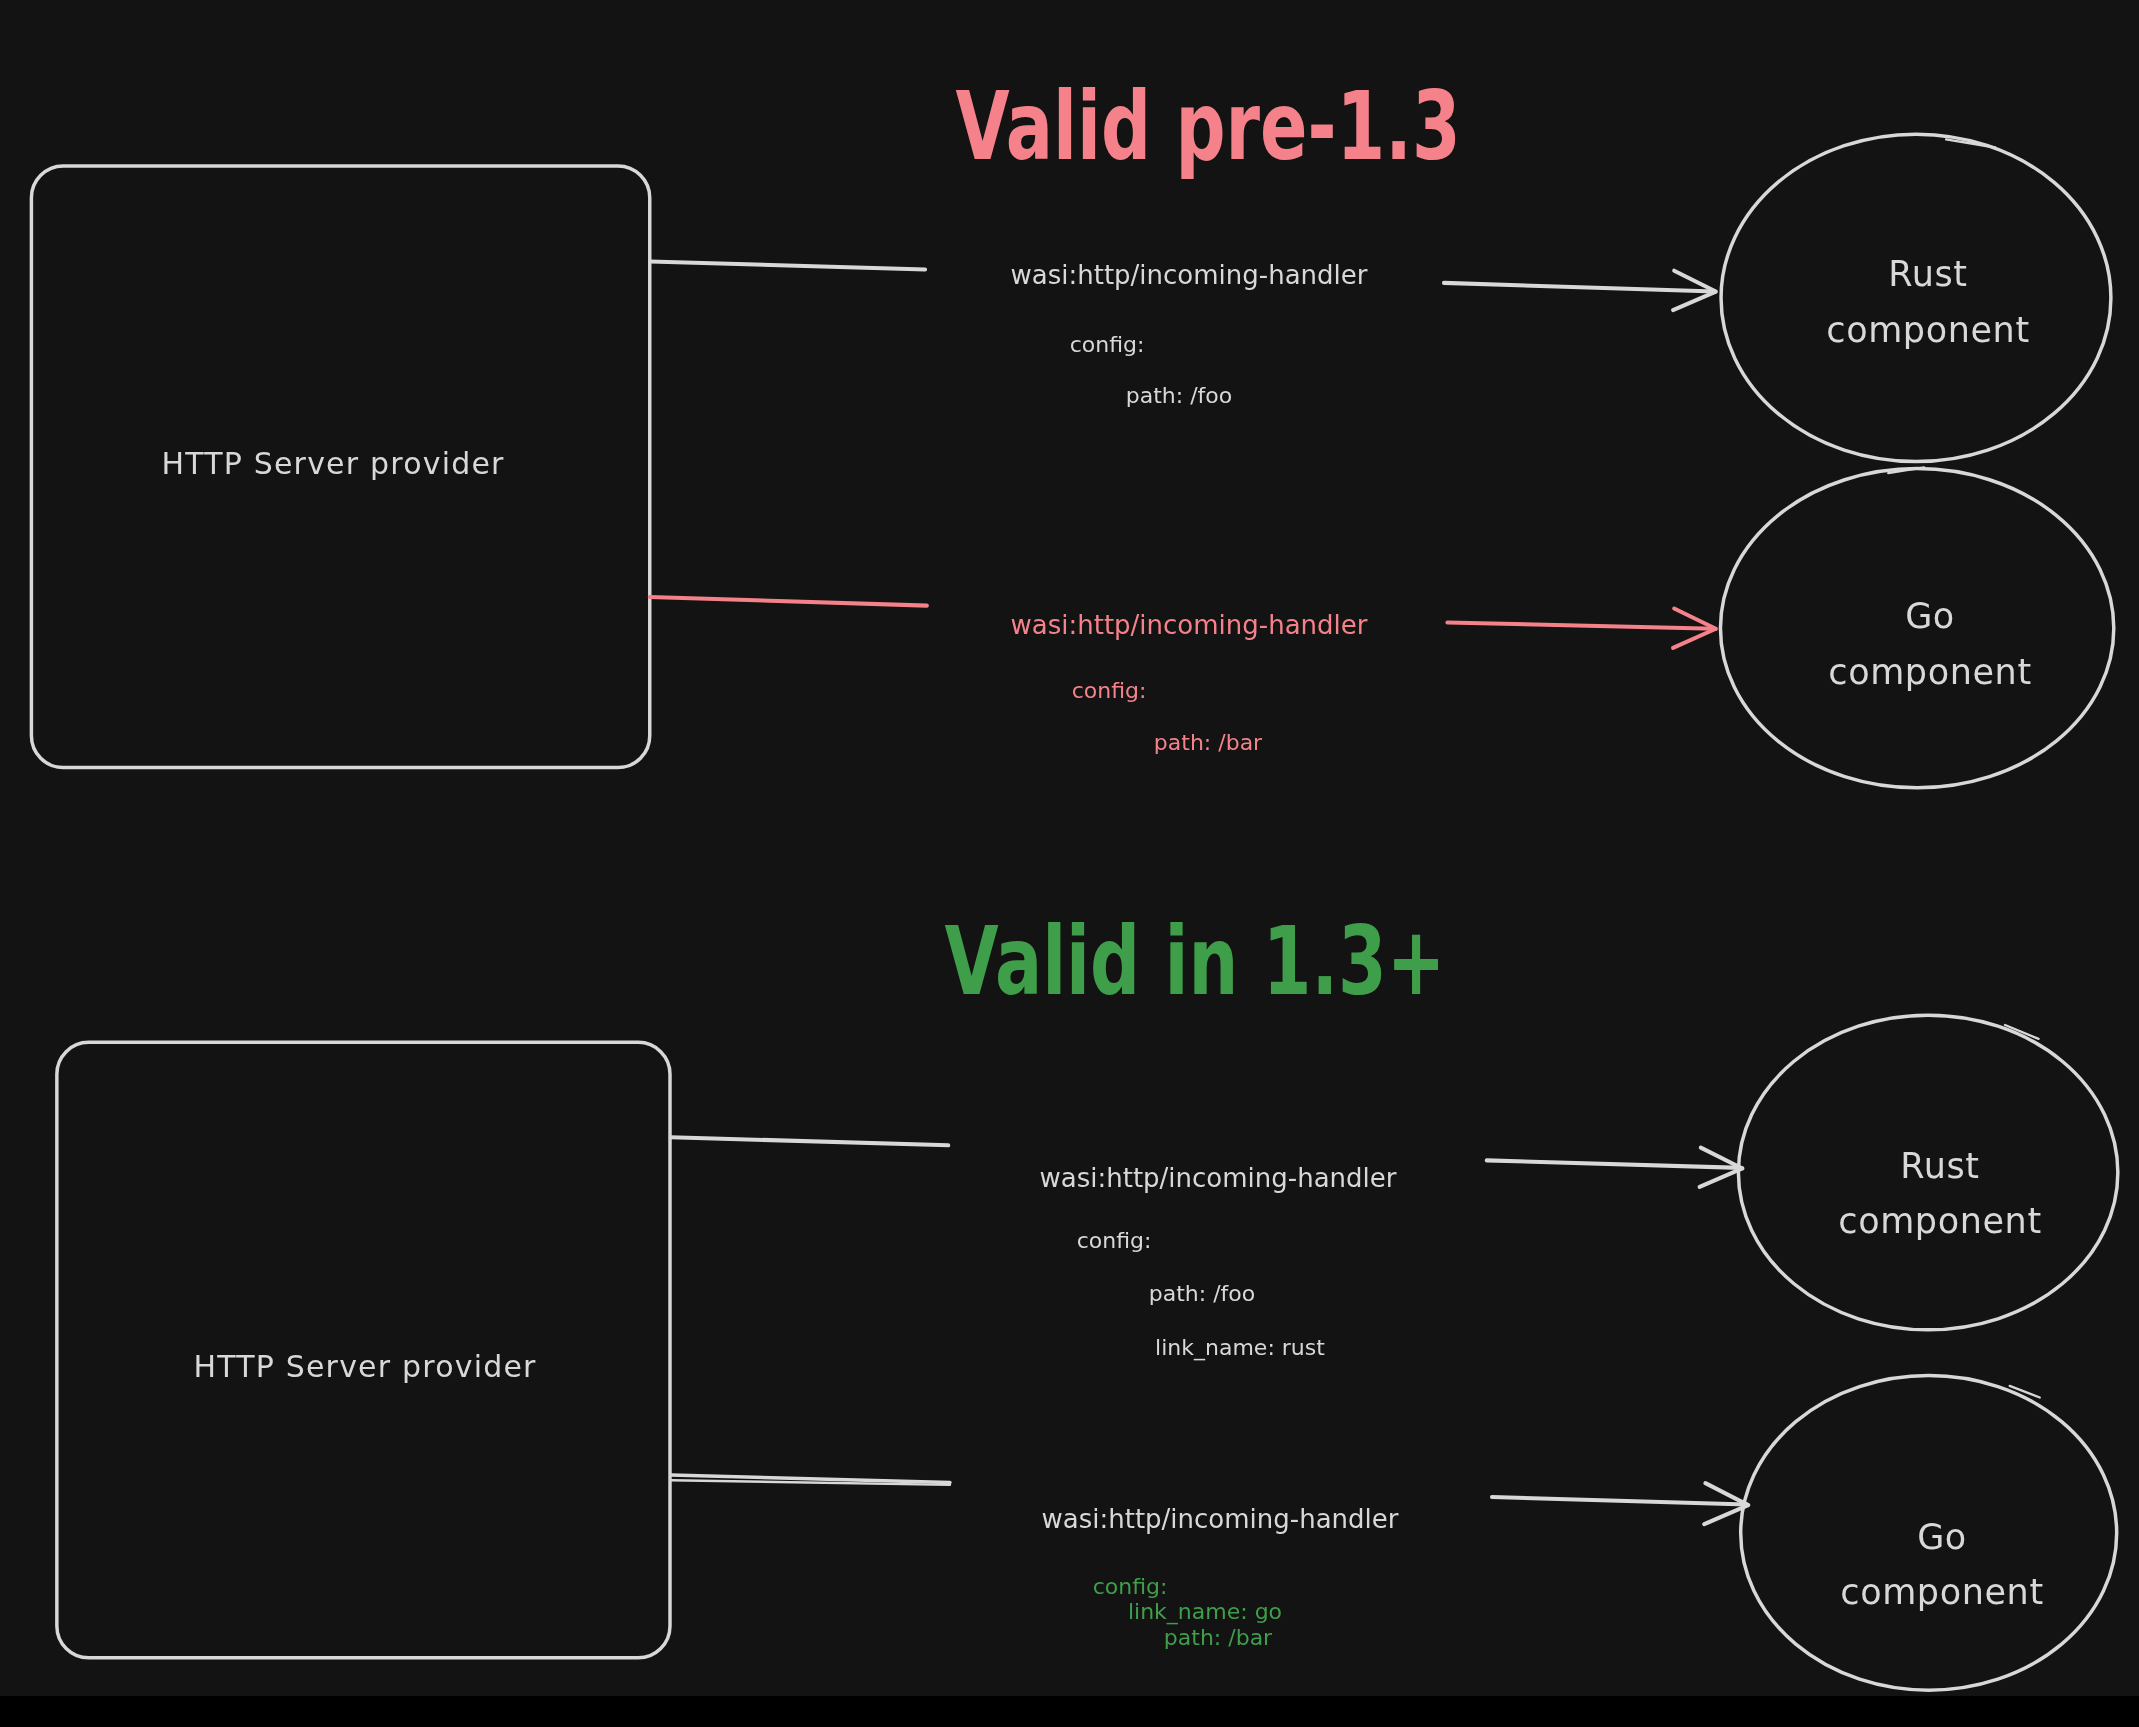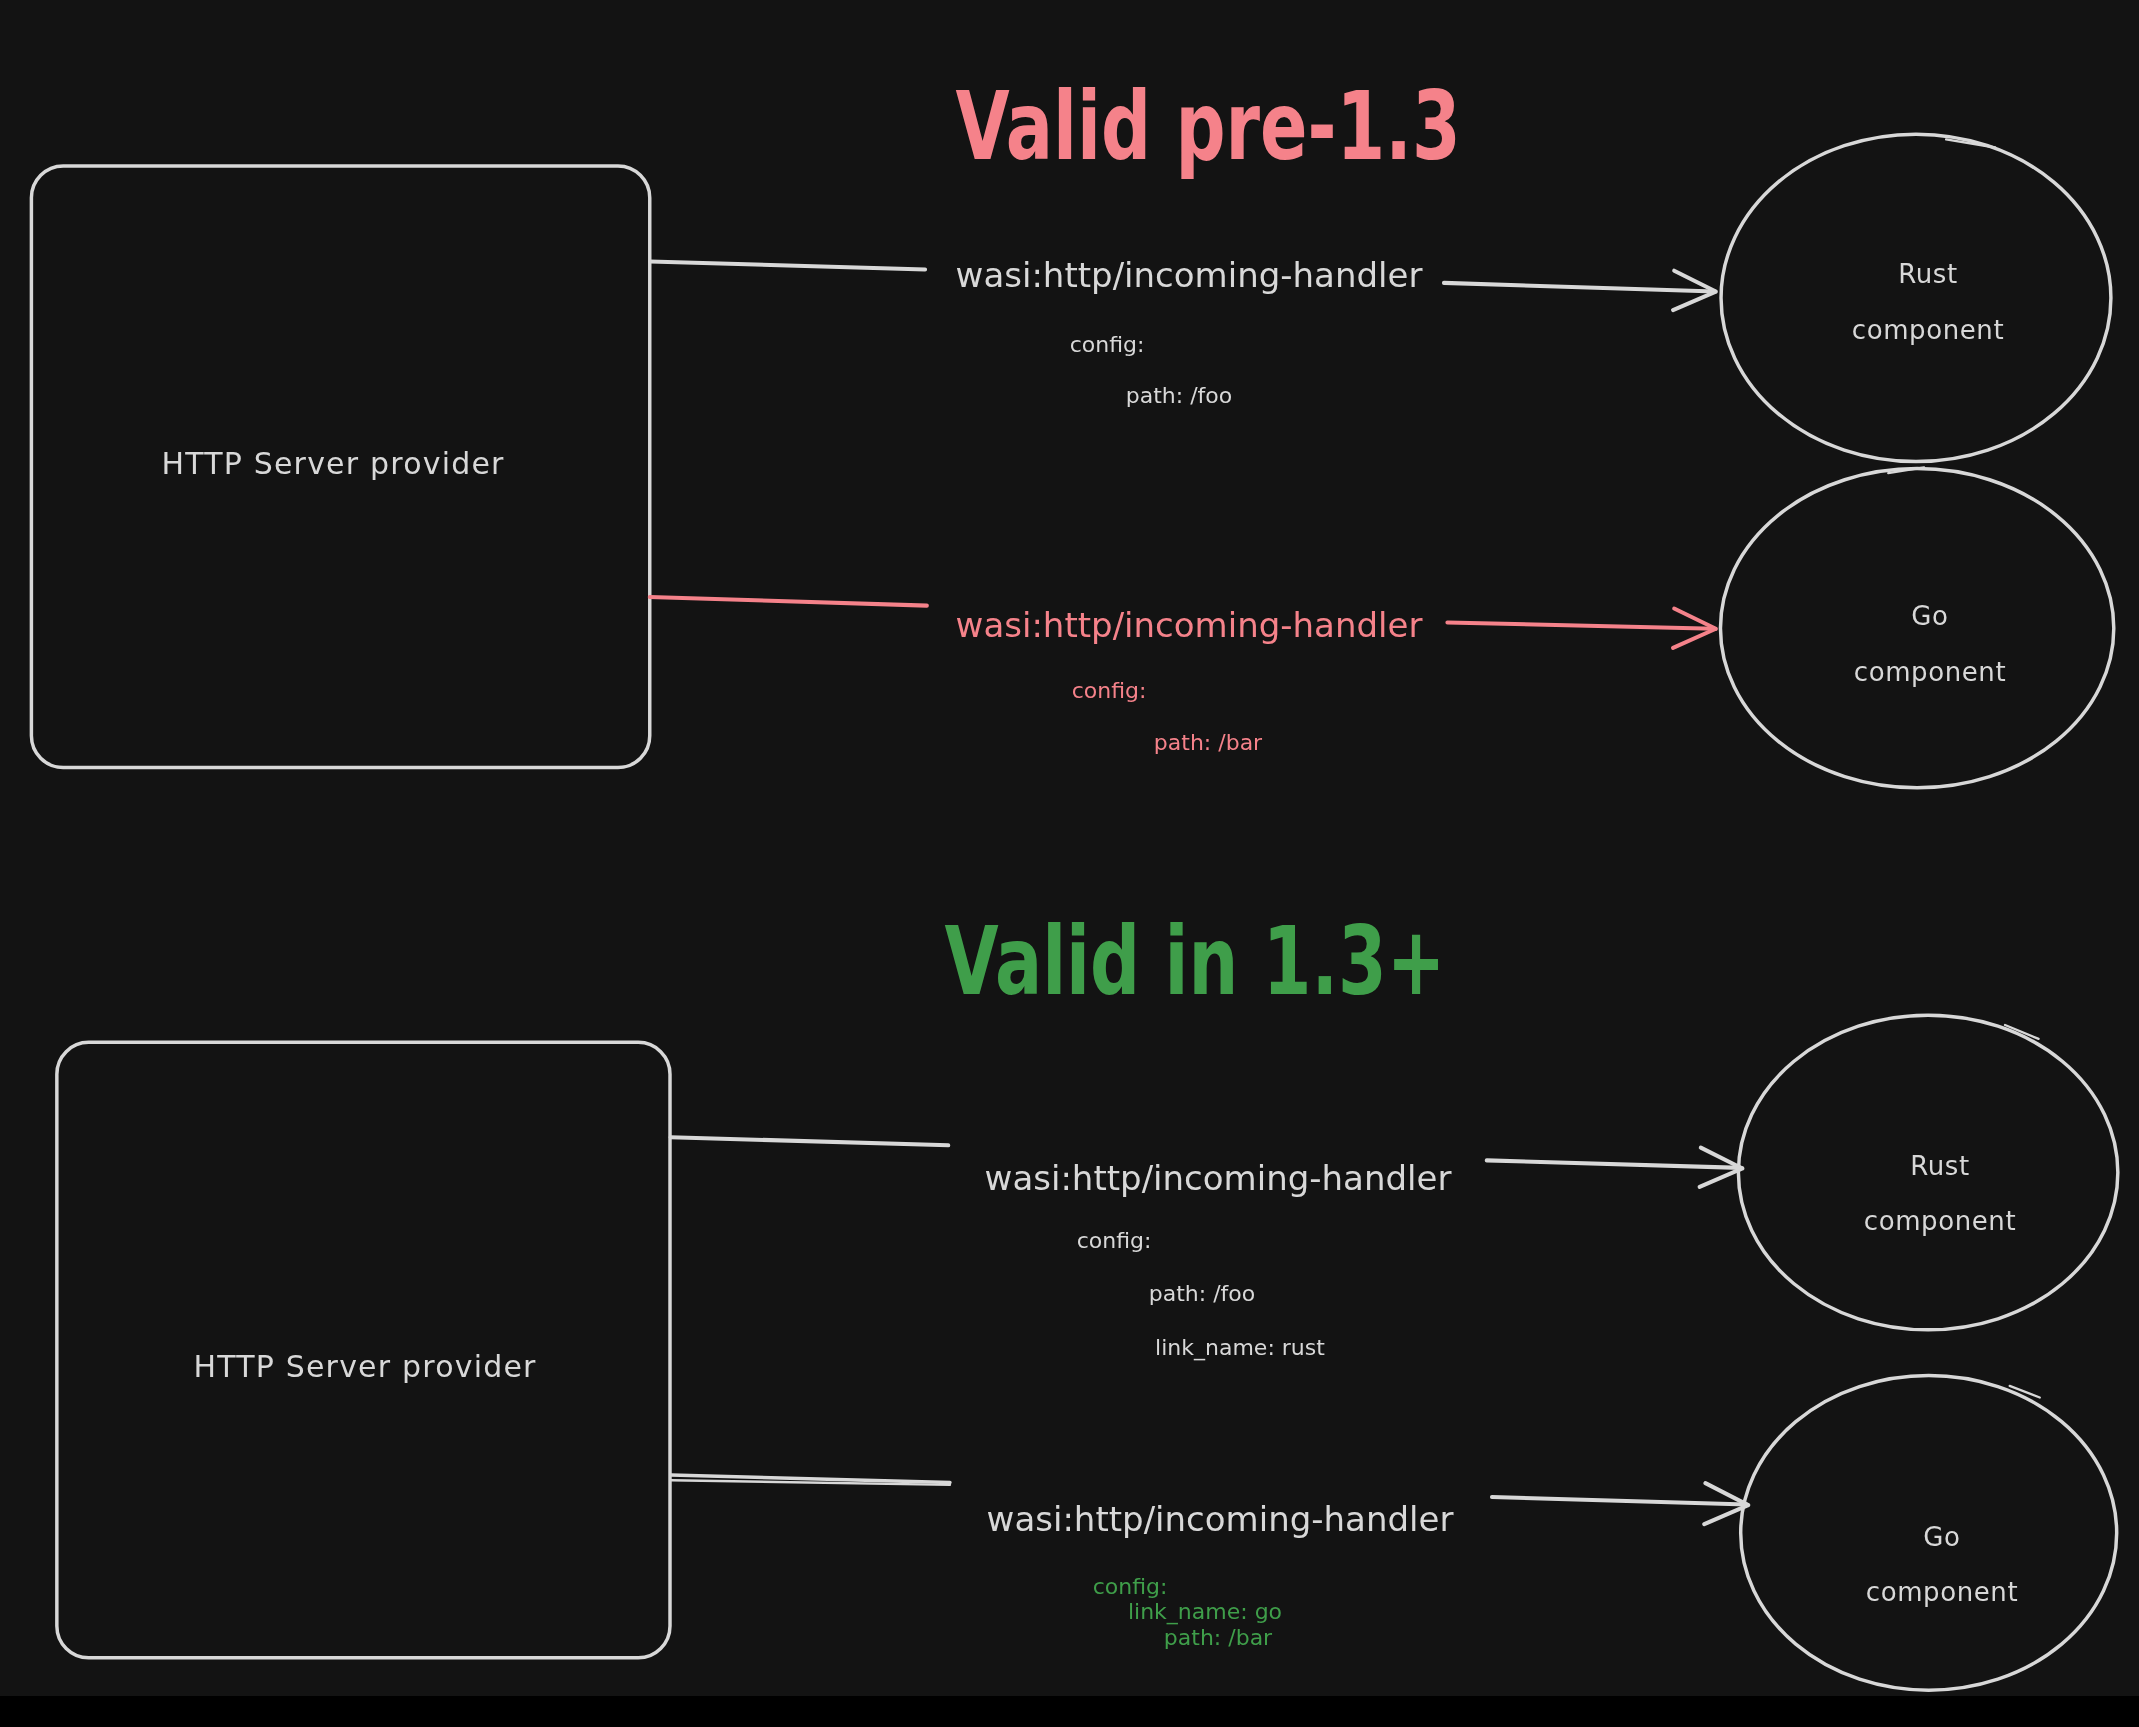--- a/index.html
+++ b/index.html
@@ -24,23 +24,23 @@
     color:var(--ink);
     line-height:1;
   }
   .title{
     font-size:70px;
     font-weight:bold;
     transform:translate(-50%,-50%) scale(1,1.35);
   }
   .title.red{color:var(--red);}
   .title.green{color:var(--green);}
-  .node{font-size:26px;letter-spacing:0.6px;text-align:right;}
+  .node{font-size:35px;letter-spacing:0.6px;text-align:right;}
   .provider{font-size:30px;letter-spacing:1.2px;}
-  .iface{font-size:34px;}
+  .iface{font-size:26px;}
   .cfg{font-size:22px;}
   .red-text{color:var(--red);}
   .green-text{color:var(--green);}
   .stroke{fill:none;stroke:var(--ink);stroke-linecap:round;stroke-linejoin:round;}
   .stroke.red-stroke{stroke:var(--red);}
 </style>
 </head>
 <body>
 
 <div id="canvas">

